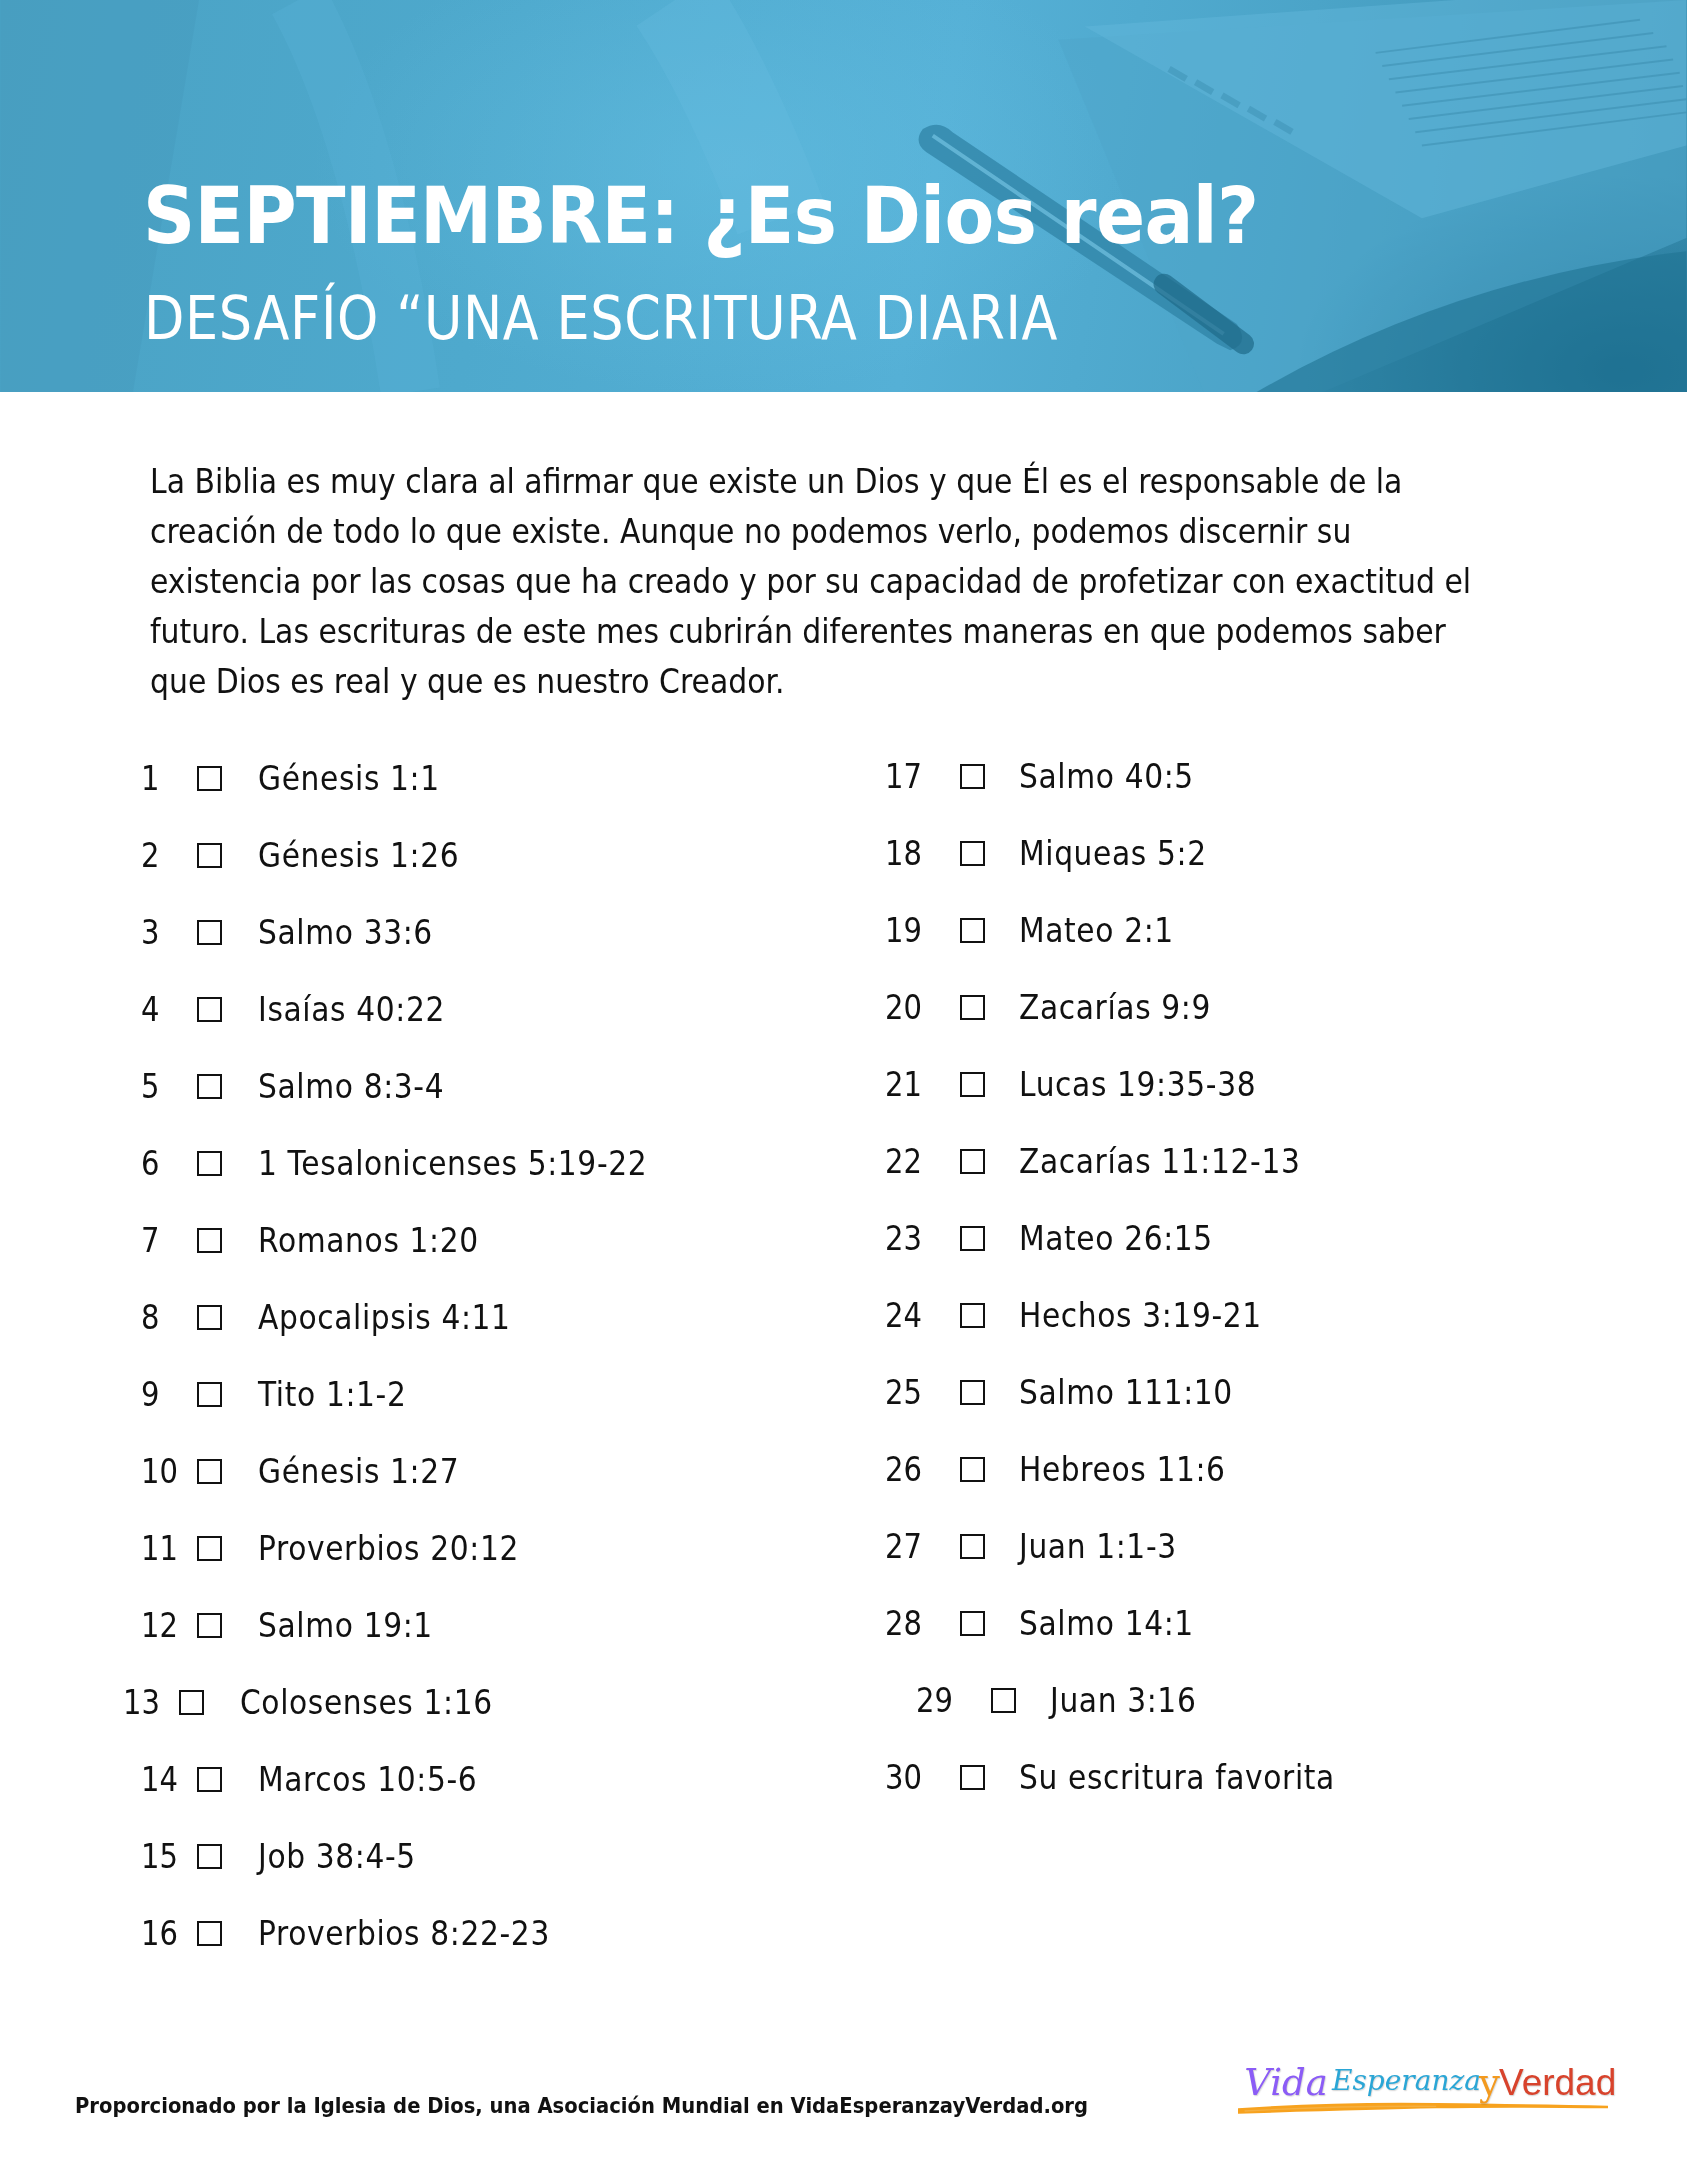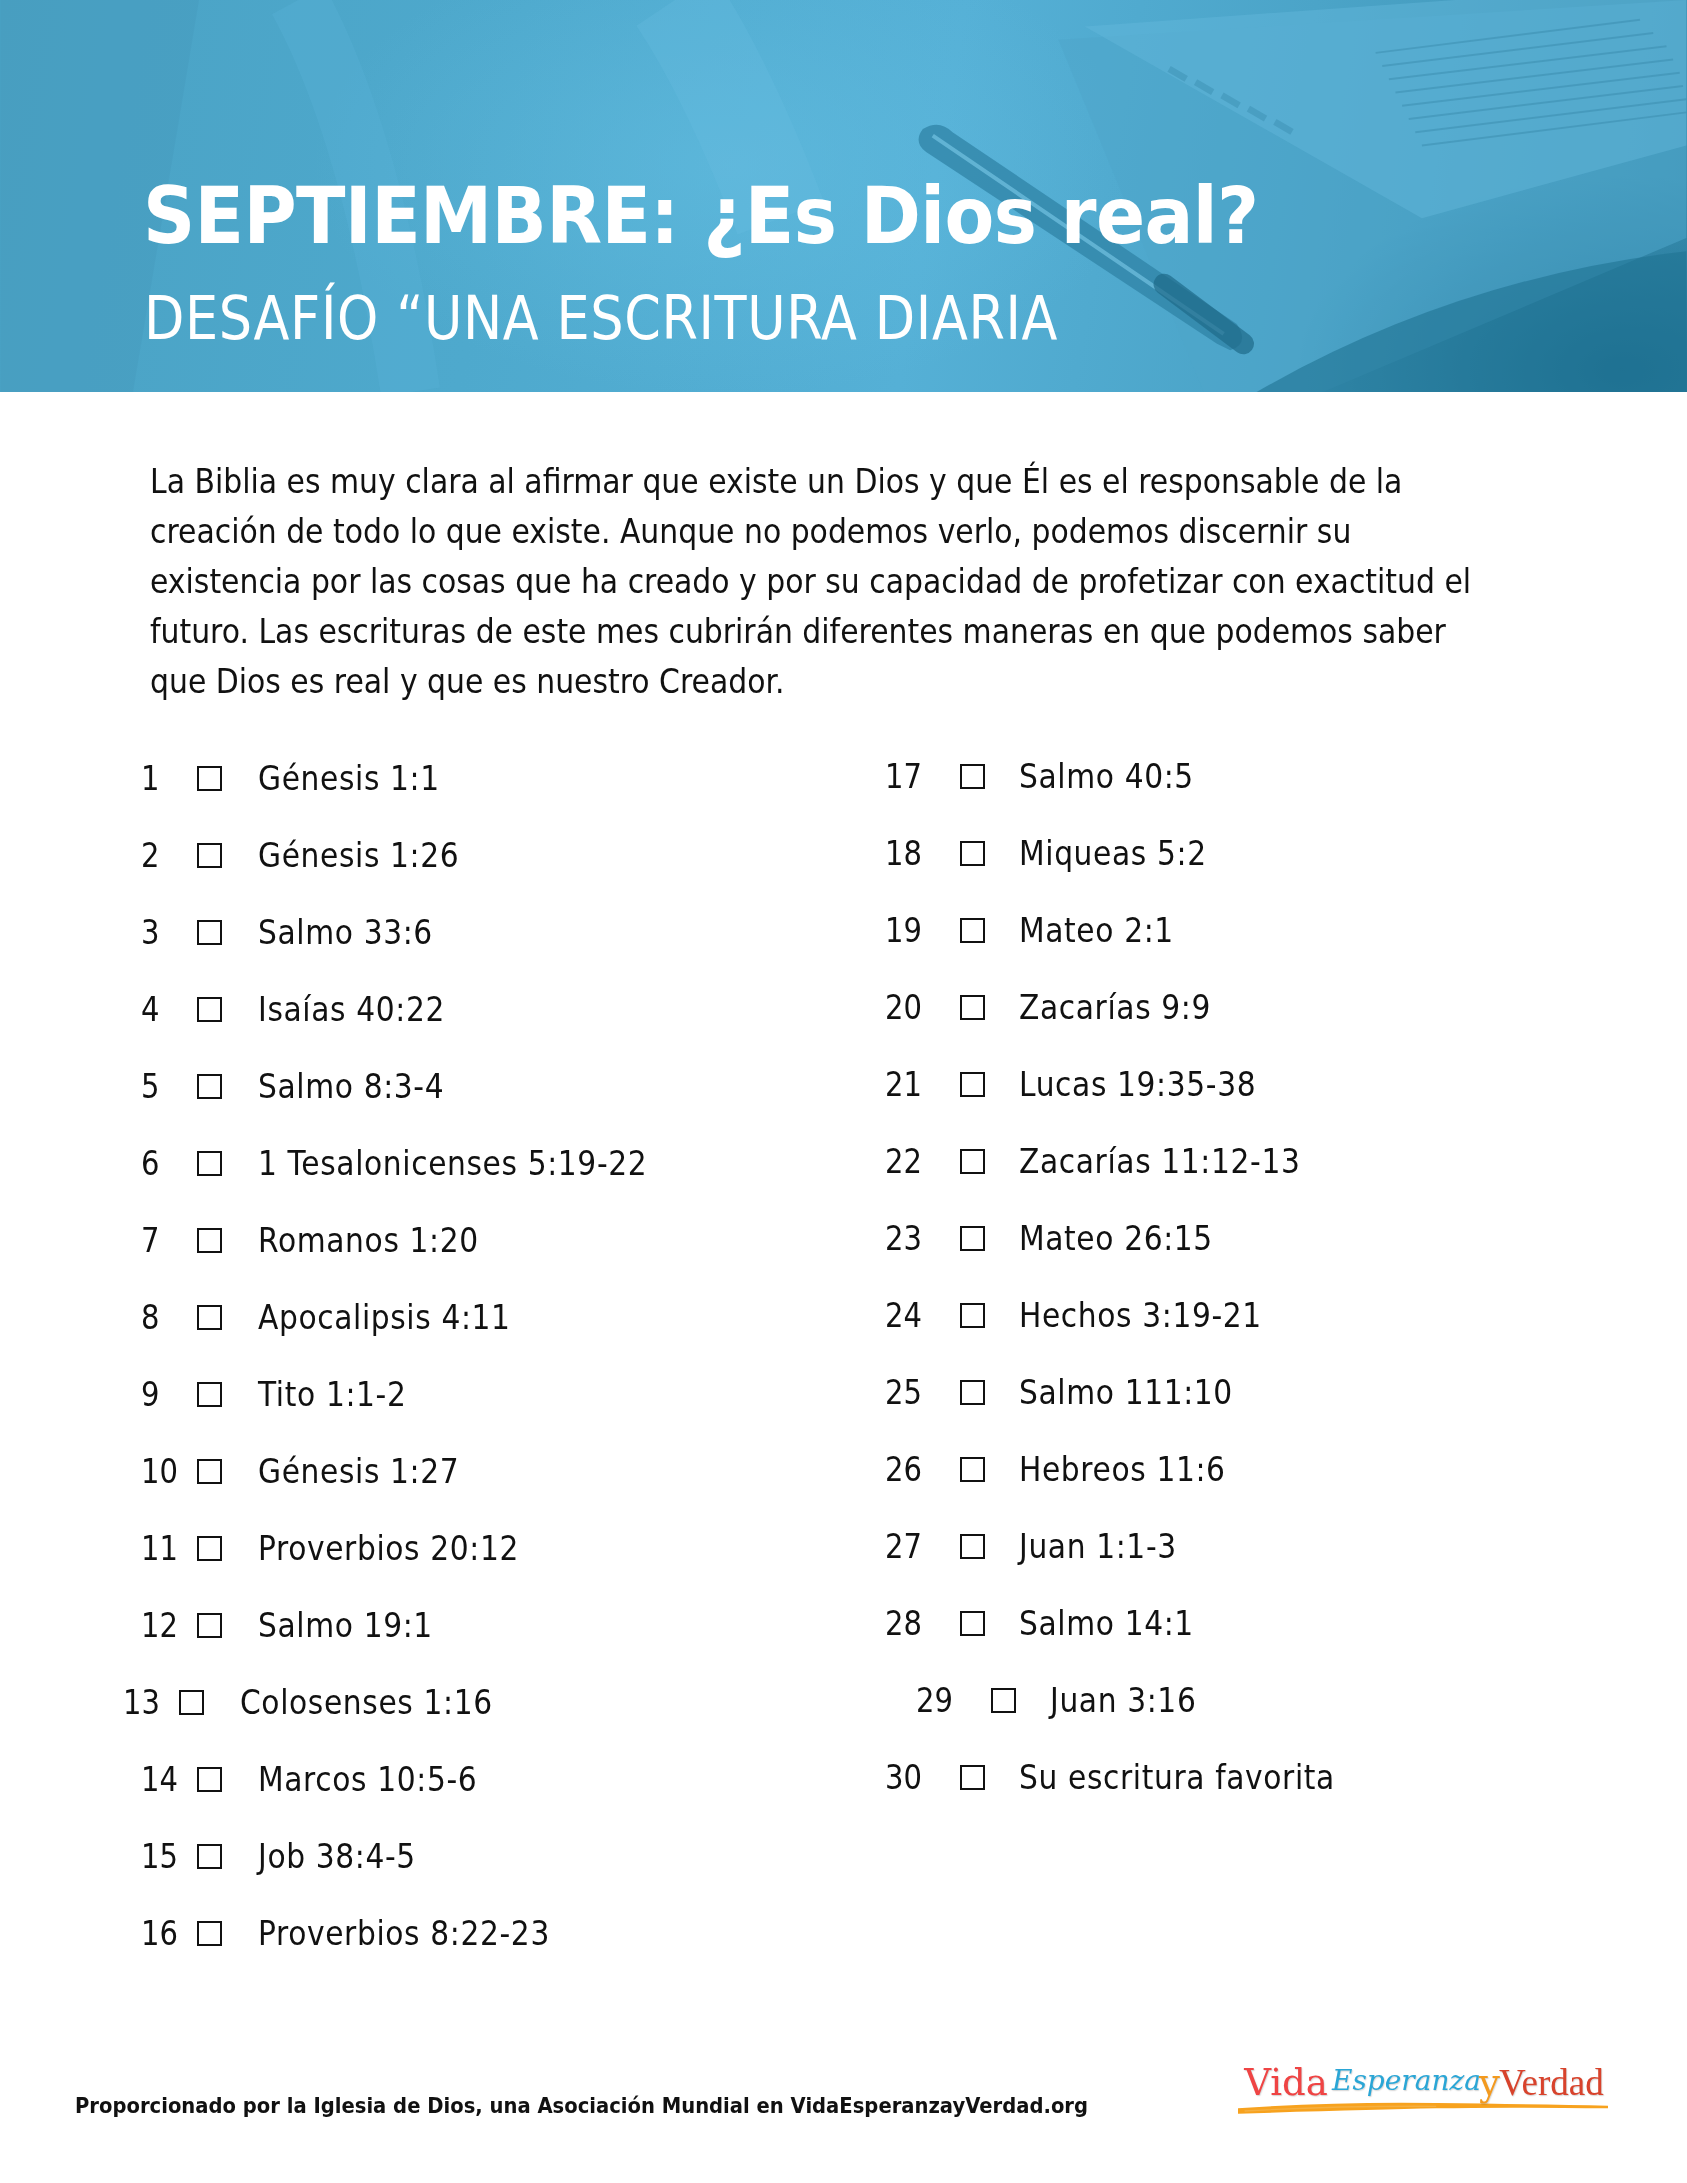--- a/index.html
+++ b/index.html
@@ -161,38 +161,39 @@
       position: absolute;
       top: 13.2px;
       font-size: 37px;
       line-height: 1;
       white-space: nowrap;
       text-shadow: 0.7px 1.3px 1.3px rgba(0,0,0,0.18);
     }
     .logo .vida {
       left: 13.2px;
       font-family: "DejaVu Serif", "Liberation Serif", serif;
-      color: #ef4444;
+      color: #8b5cf6;
+      font-style: italic;
     }
     .logo .esperanza {
       left: 101px;
       font-family: "DejaVu Serif", "Liberation Serif", serif;
       font-style: italic;
       color: #2aa6d6;
       font-size: 28px;
       top: 16px;
     }
     .logo .y {
       left: 248px;
       font-family: "DejaVu Serif", "Liberation Serif", serif;
       color: #f39a1f;
     }
     .logo .verdad {
       left: 268px;
-      font-family: Liberation Serif, serif;
+      font-family: Liberation Sans, sans-serif;
       color: #d8432c;
     }
   </style>
 </head>
 <body>
 
 <div class="page">
 
   <header class="header">
     <svg class="photo" width="1687" height="392" viewBox="0 0 2550 593">

